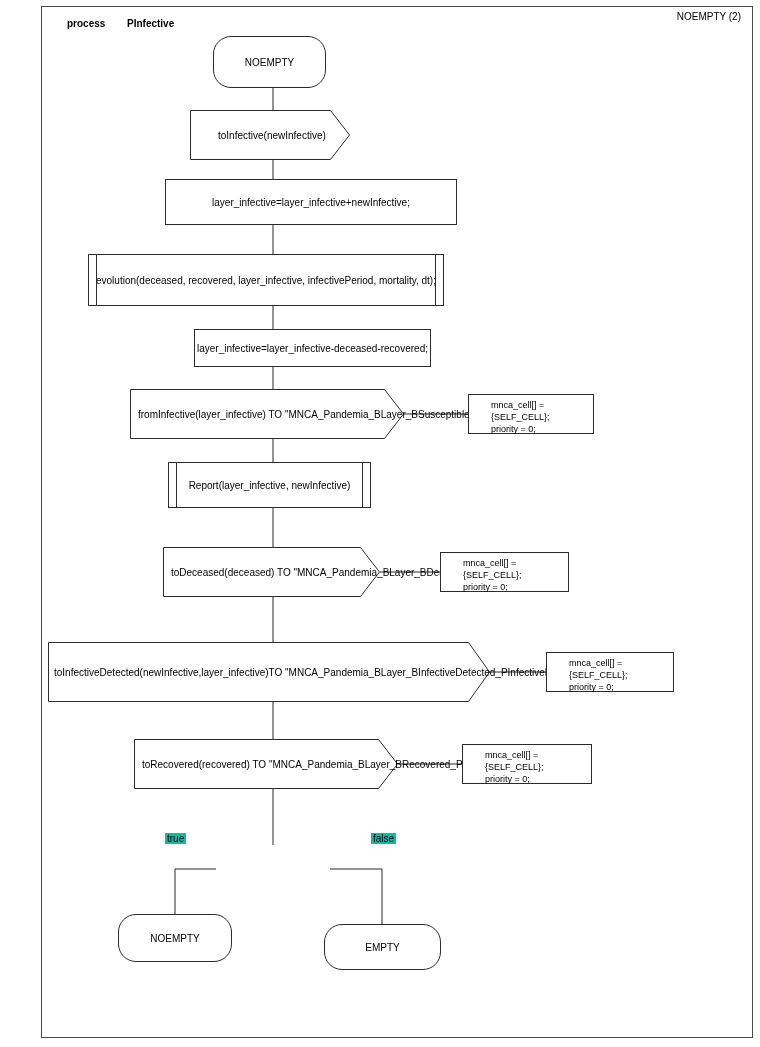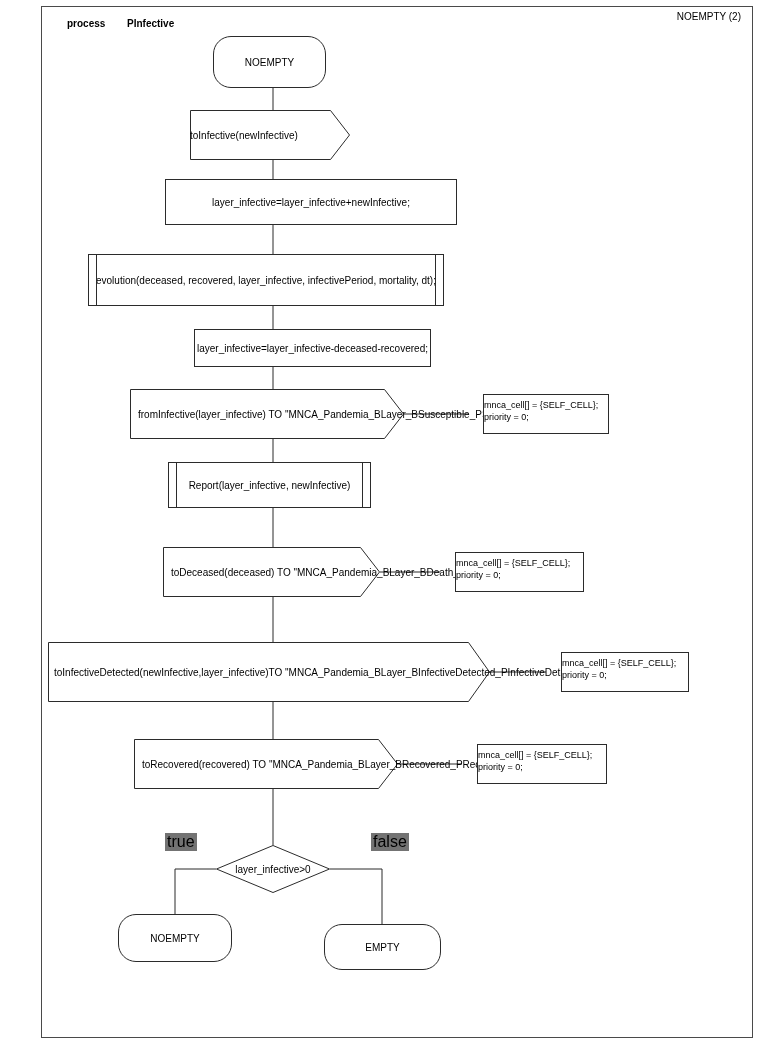--- a/index.html
+++ b/index.html
@@ -102,31 +102,30 @@
     white-space: nowrap;
   }
 
   .note {
     position: absolute;
     box-sizing: border-box;
     border: 1px solid #2b2b2b;
     background: #ffffff;
     font-size: 9px;
     line-height: 1.35;
-    padding: 4px 0;
+    padding: 4px 22px;
     z-index: 4;
     white-space: pre-line;
-    margin-left: 15px;
   }
 
   .edge-label {
     position: absolute;
-    font-size: 16px;
+    font-size: 10px;
     z-index: 4;
-    background: #737373;
+    background: #14b8a6;
     padding: 0 2px;
   }
 
   svg.wires {
     position: absolute;
     left: 0;
     top: 0;
     width: 760px;
     height: 1047px;
     z-index: 1;
@@ -163,21 +162,21 @@
   </svg>
 
   <div class="node terminal" style="left:213px; top:36px; width:113px; height:52px;">
     <span>NOEMPTY</span>
   </div>
 
   <div class="poly" style="left:190px; top:110px; width:160px; height:50px;">
     <svg width="160" height="50" viewBox="0 0 160 50">
       <path d="M0.5,0.5 H140.5 L159.5,25 L140.5,49.5 H0.5 Z" fill="#ffffff" stroke="#2b2b2b" stroke-width="1"></path>
     </svg>
-    <div class="plabel" style="justify-content:flex-start; padding-left:0;">
+    <div class="plabel" style="justify-content:flex-start; padding-left:28px;">
       <span>toInfective(newInfective)</span>
     </div>
   </div>
 
   <div class="node rect" style="left:123px; top:179px; width:292px; height:46px;">
     <span>layer_infective=layer_infective+newInfective;</span>
   </div>
 
   <div class="node proc-bars" style="left:88px; top:254px; width:356px; height:52px;">
     <span>evolution(deceased, recovered, layer_infective, infectivePeriod, mortality, dt);</span>
@@ -228,28 +227,20 @@
     <svg width="264" height="50" viewBox="0 0 264 50">
       <path d="M0.5,0.5 H244.5 L263.5,25 L244.5,49.5 H0.5 Z" fill="#ffffff" stroke="#2b2b2b" stroke-width="1"></path>
     </svg>
     <div class="plabel" style="justify-content:flex-start; padding-left:8px;">
       <span>toRecovered(recovered) TO "MNCA_Pandemia_BLayer_BRecovered_PRecovered"</span>
     </div>
   </div>
   <div class="note" style="left:462px; top:744px; width:130px; height:40px;">mnca_cell[] = {SELF_CELL};
 priority = 0;</div>
 
-  <div class="diamond" style="left:216px; top:845px; width:114px; height:48px;">
-    <svg width="114" height="48" viewBox="0 0 114 48">
-      <path d="M57,0.5 L113.5,24 L57,47.5 L0.5,24 Z" fill="#ffffff" stroke="#2b2b2b" stroke-width="1"></path>
-    </svg>
-    <div class="dlabel">
-      <span>layer_infective&gt;0</span>
-    </div>
-  </div>
 
   <div class="edge-label" style="left:165px; top:833px;">true</div>
   <div class="edge-label" style="left:371px; top:833px;">false</div>
 
   <div class="node terminal" style="left:118px; top:914px; width:114px; height:48px;">
     <span>NOEMPTY</span>
   </div>
 
   <div class="node terminal" style="left:324px; top:924px; width:117px; height:46px;">
     <span>EMPTY</span>

